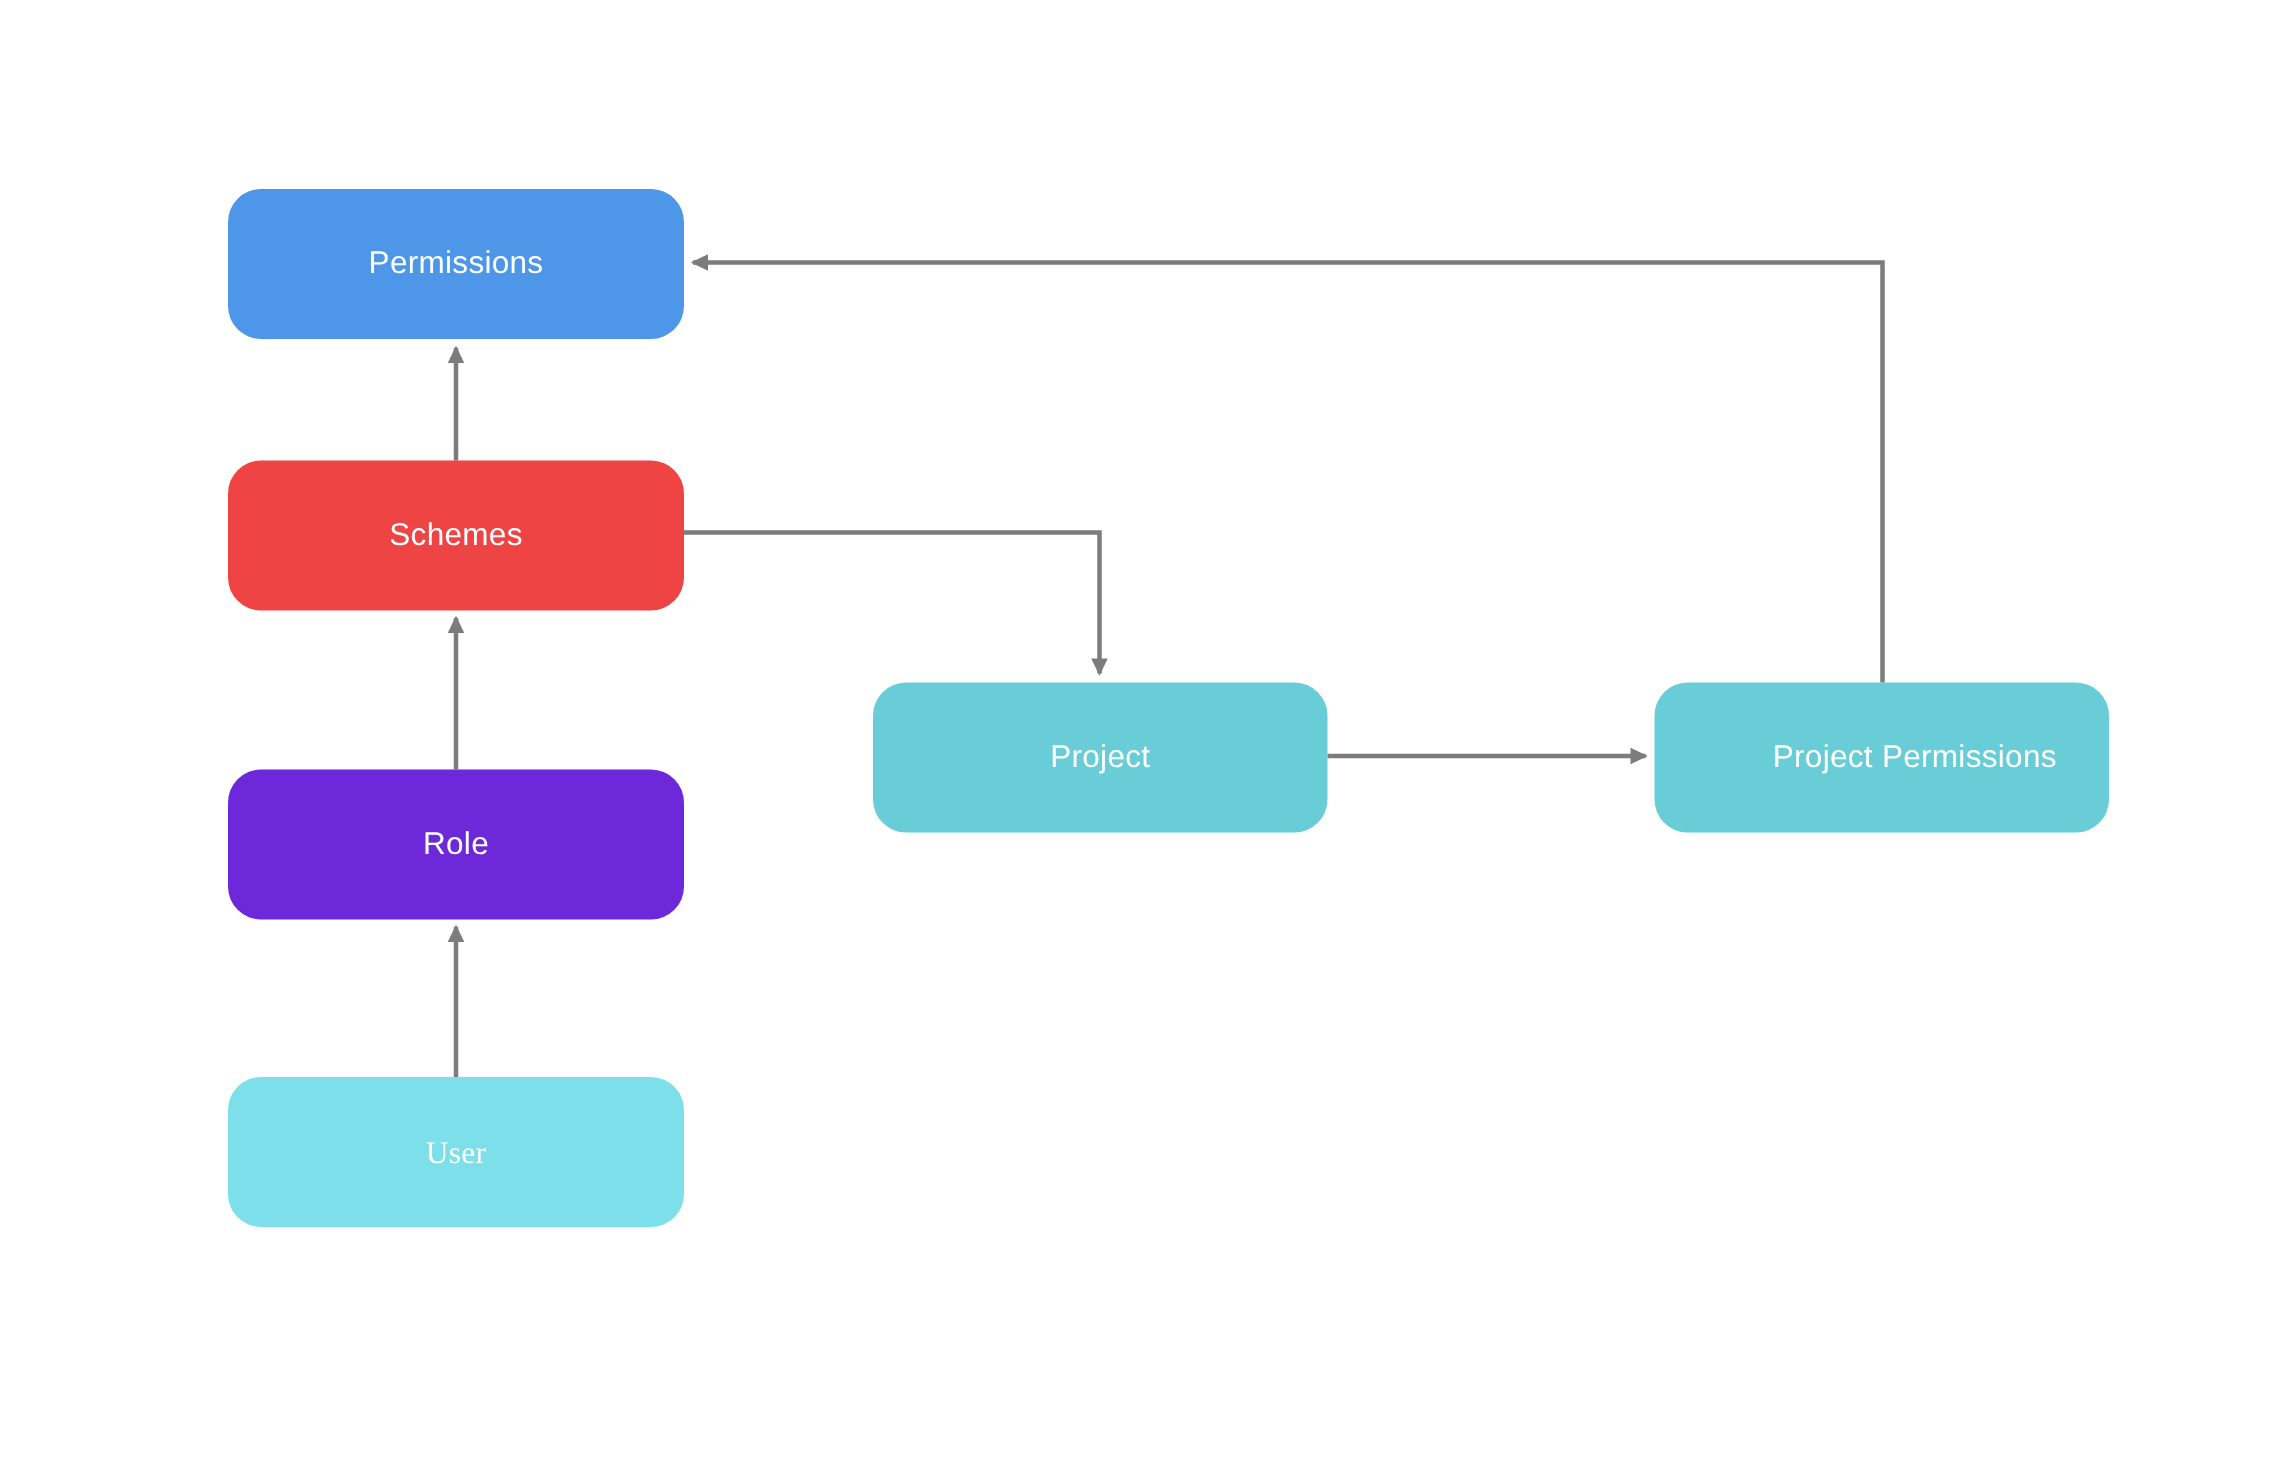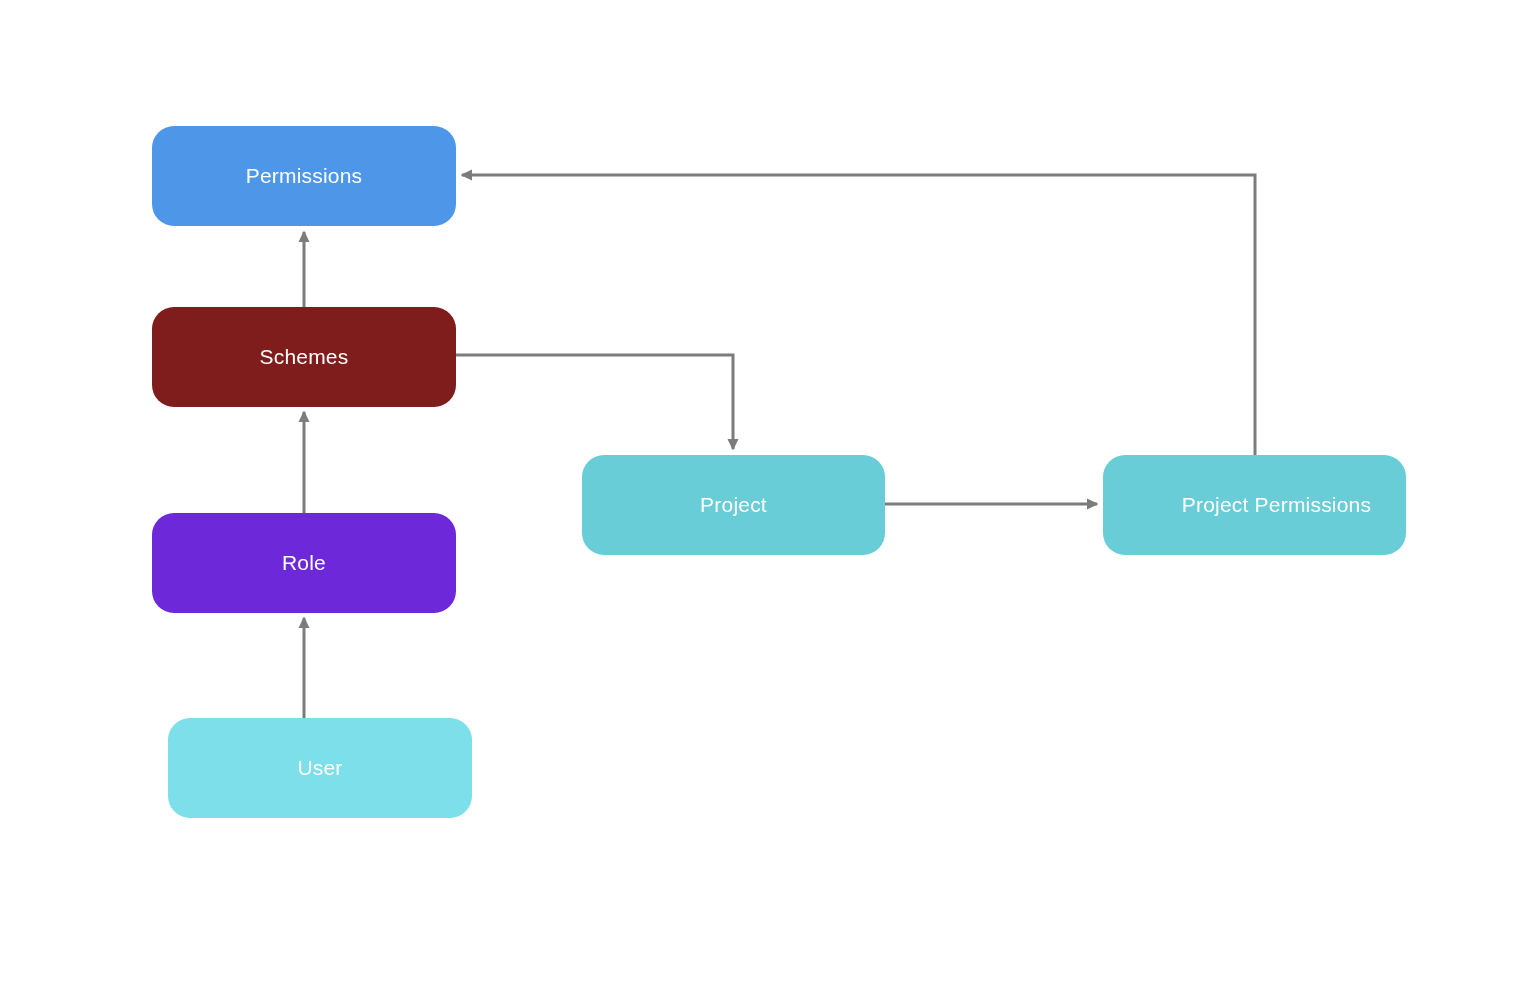--- a/index.html
+++ b/index.html
@@ -32,21 +32,21 @@
     align-items: center;
     justify-content: center;
     color: #ffffff;
     font-size: 21px;
     letter-spacing: 0.2px;
     box-sizing: border-box;
   }
   .node-permissions        { left: 152px;  top: 126px; }
   .node-schemes            { left: 152px;  top: 307px; }
   .node-role               { left: 152px;  top: 513px; }
-  .node-user               { left: 168px;  top: 718px; }
+  .node-user               { left: 152px;  top: 718px; font-family: Liberation Serif, serif; }
   .node-projects           { left: 582px;  top: 455px; width: 303px; }
   .node-project-permissions{ left: 1103px; top: 455px; width: 303px; padding-left: 44px; }
   .edge {
     fill: none;
     stroke-width: 3;
   }
 </style>
 </head>
 <body>
 
@@ -69,21 +69,21 @@
 
     <line class="edge" x1="885" y1="504" x2="1097" y2="504" marker-end="url(#arrowhead)" stroke="#7c7c7c"></line>
 
     <path class="edge" d="M1255,455 L1255,175 L462,175" marker-end="url(#arrowhead)" stroke="#7c7c7c"></path>
   </svg>
 
   <div class="node node-permissions" style="background: rgb(77, 150, 232); justify-content: center;">
     <span>Permissions</span>
   </div>
 
-  <div class="node node-schemes" style="background: #7f1d1d;">
+  <div class="node node-schemes" style="background: #ef4444;">
     <span>Schemes</span>
   </div>
 
   <div class="node node-role" style="background: #6d28d9;">
     <span>Role</span>
   </div>
 
   <div class="node node-user" style="background: rgb(124, 223, 233);">
     <span>User</span>
   </div>

